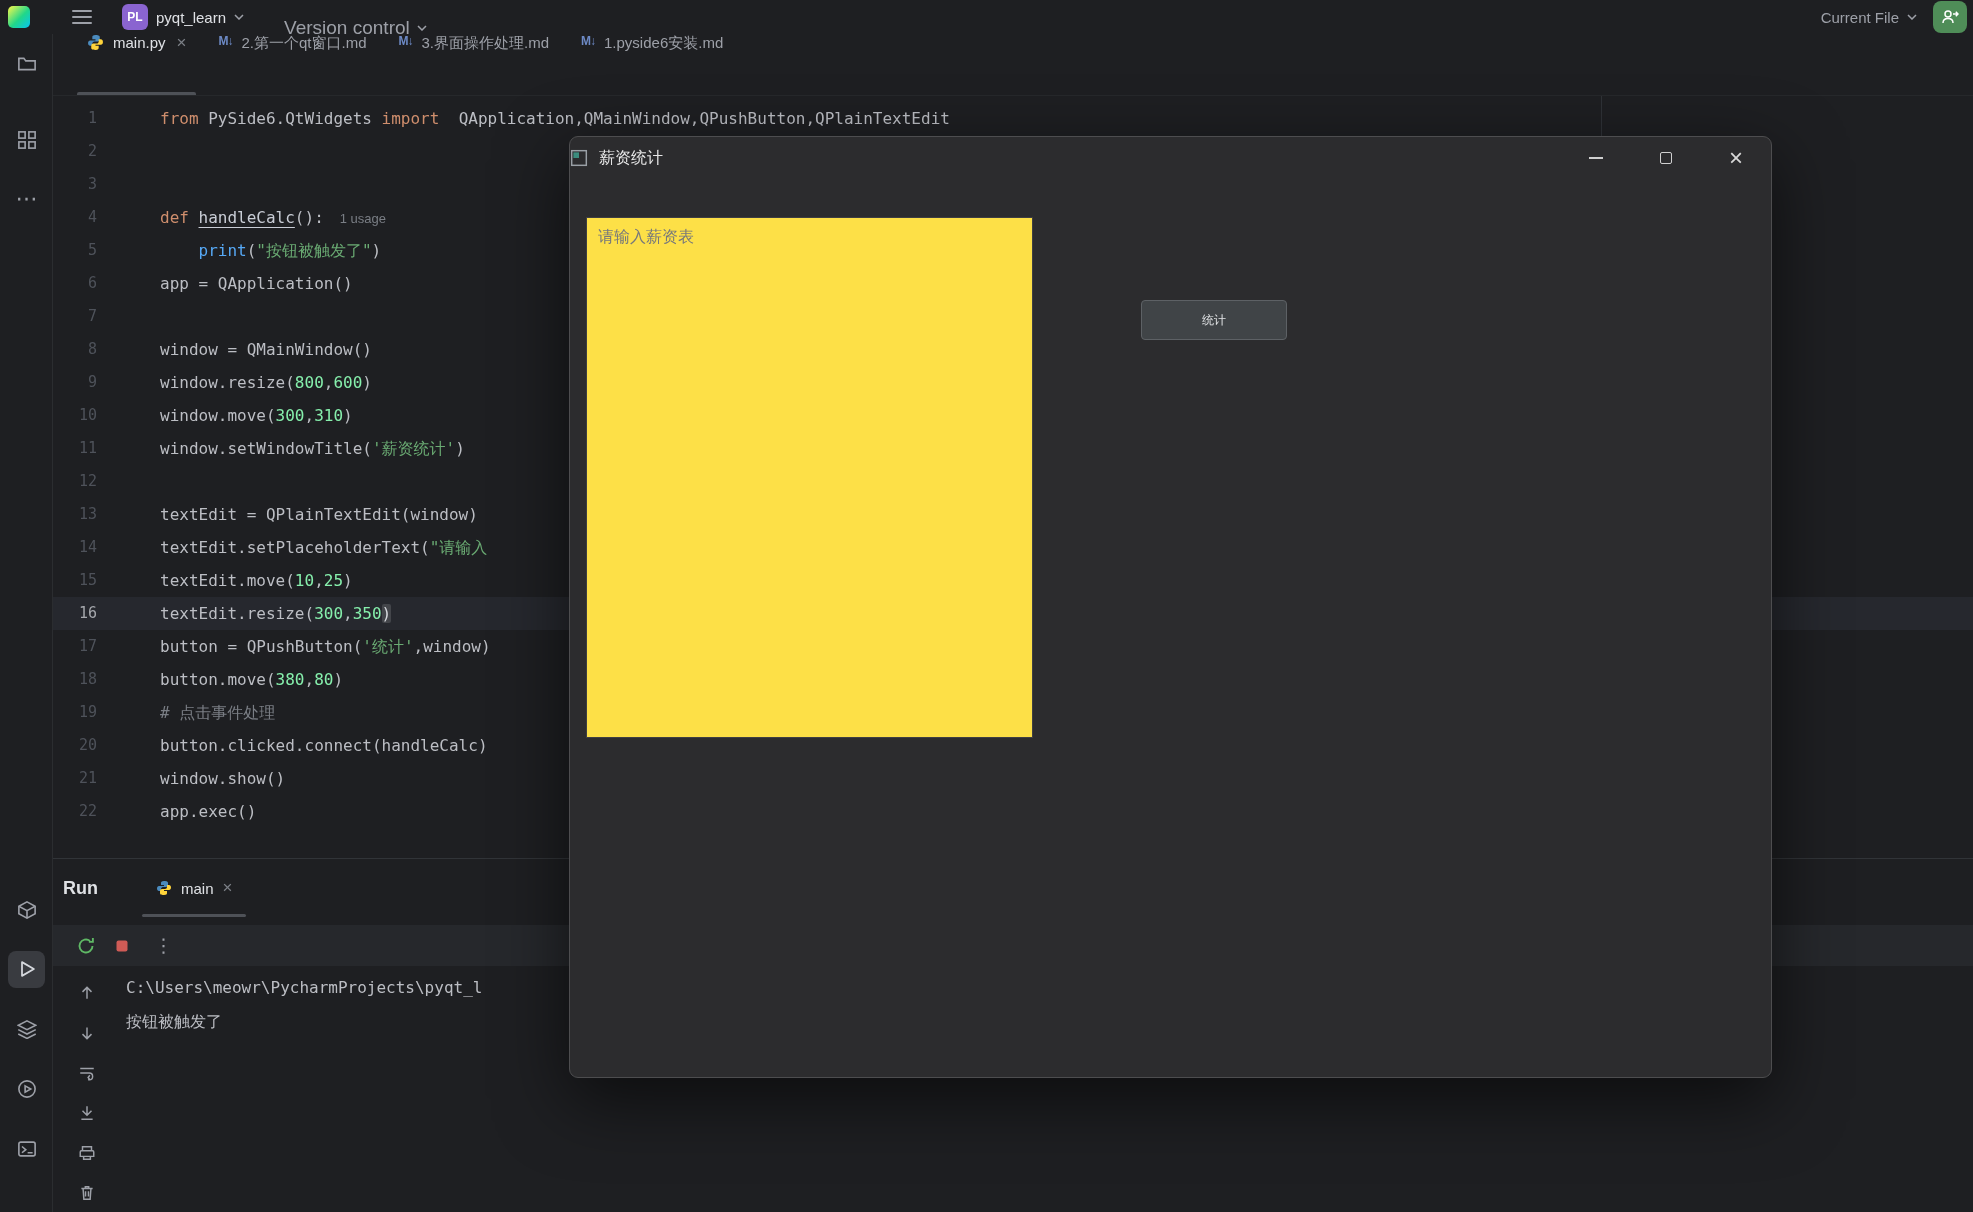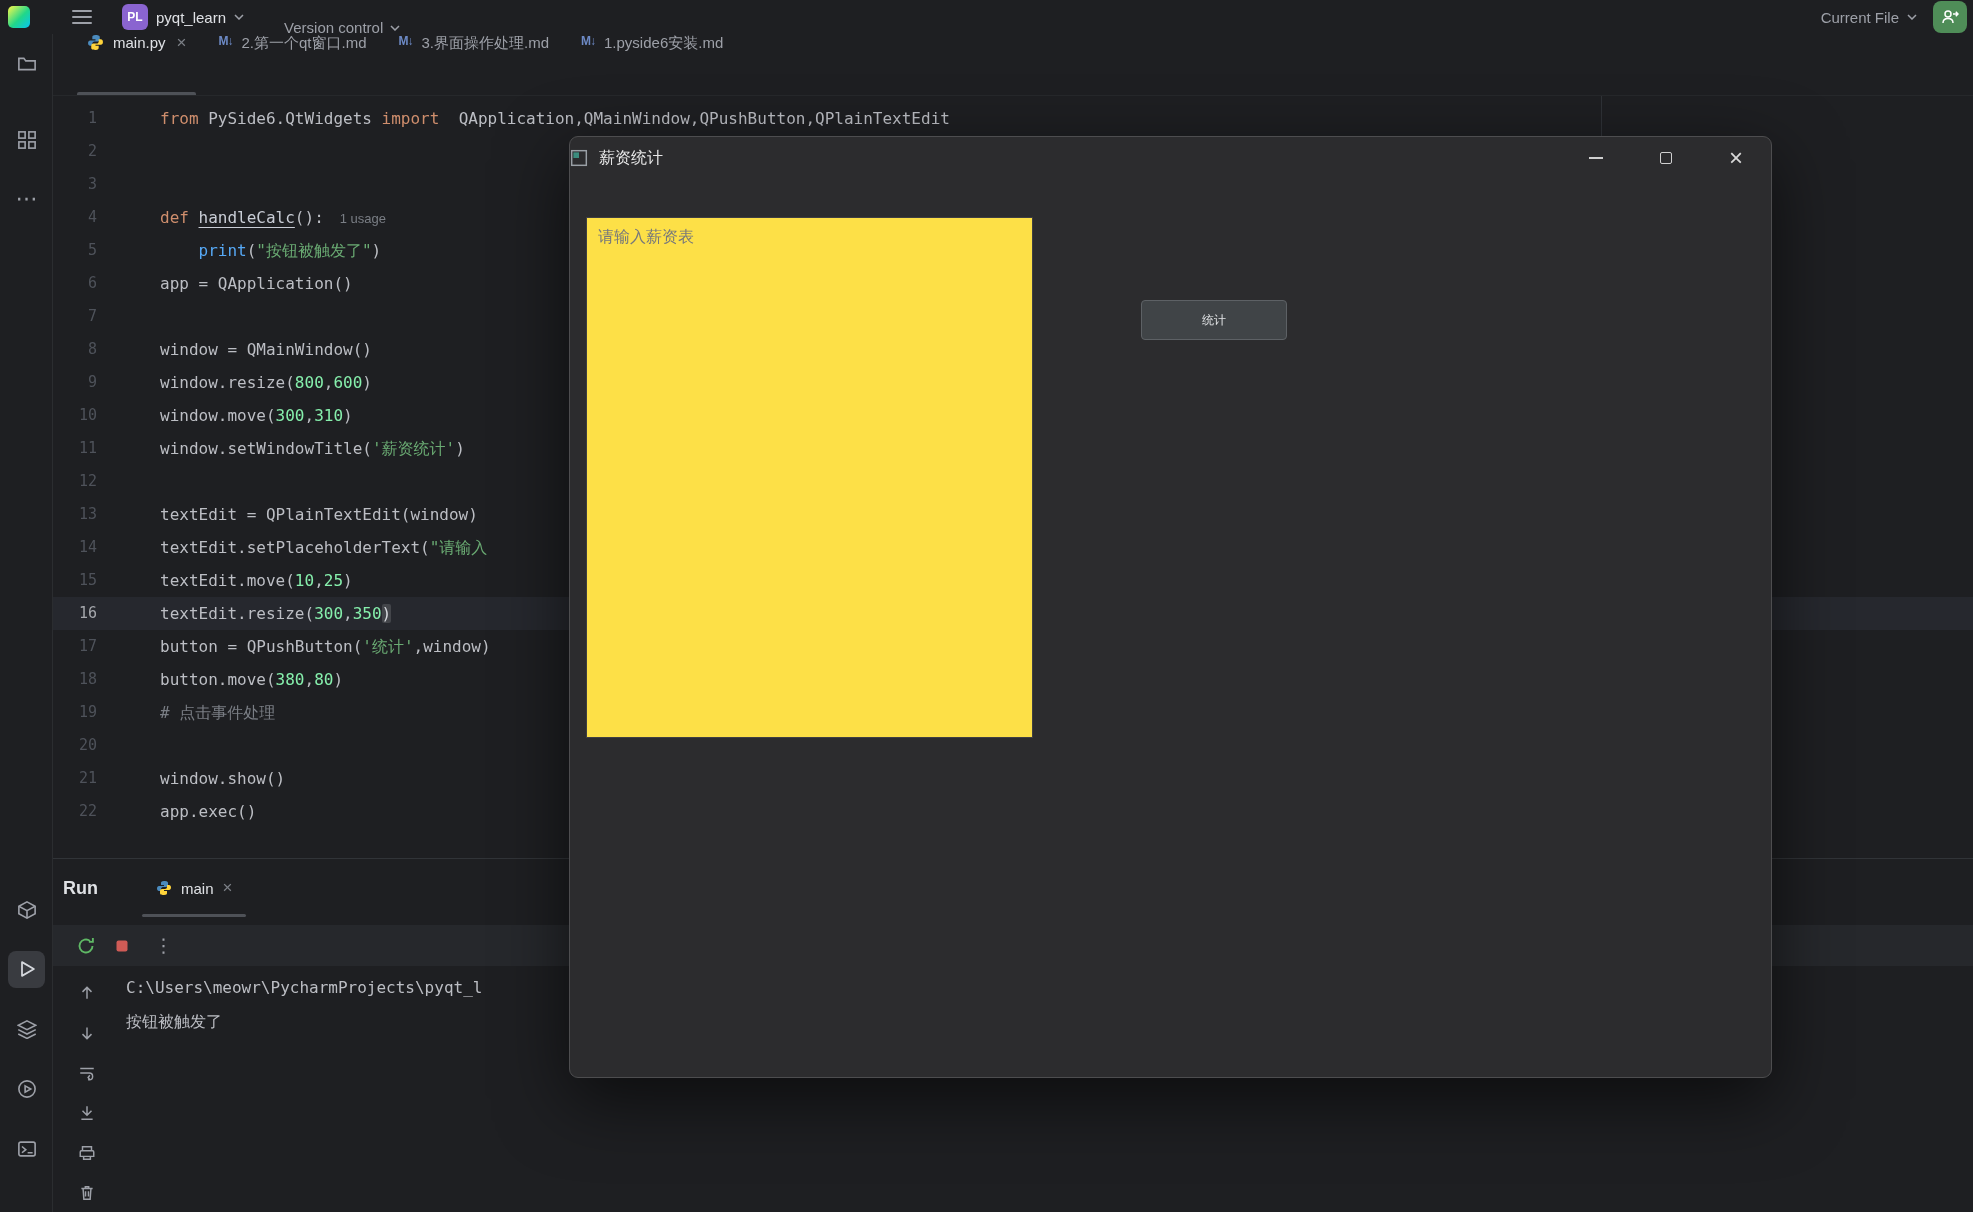--- a/index.html
+++ b/index.html
@@ -17,21 +17,21 @@
   .titlebar { position:absolute; left:0; top:0; width:1973px; height:34px;
     display:flex; align-items:center; padding:0 6px 0 8px; gap:14px; }
   .pycharm-logo { width:22px; height:22px; border-radius:5px;
     background:linear-gradient(135deg,#fcf84a 0%,#21d789 55%,#07c3f2 100%); }
   .hamburger { width:20px; height:14px; display:flex; flex-direction:column; justify-content:space-between; margin-left:28px; cursor:pointer; }
   .hamburger i { display:block; height:2px; background:#9da0a8; border-radius:1px; }
   .proj-group { display:flex; align-items:center; gap:8px; margin-left:16px; cursor:pointer; }
   .proj-badge { width:26px; height:26px; border-radius:6px; background:#8a64d0;
     color:#fff; font-size:12px; font-weight:bold; display:flex; align-items:center; justify-content:center; }
   .proj-name { color:#dfe1e5; font-size:15px; }
-  .menu-item { display:flex; align-items:center; gap:7px; color:#9da0a8; font-size:15px; margin-left:26px; cursor:pointer;margin-top:21px; }
+  .menu-item { display:flex; align-items:center; gap:7px; color:#9da0a8; font-size:19px; margin-left:26px; cursor:pointer;margin-top:21px; }
   .tb-right { margin-left:auto; display:flex; align-items:center; gap:16px; }
   .current-file { display:flex; align-items:center; gap:8px; color:#9da0a8; font-size:15px; cursor:pointer; }
   .cwm-btn { width:34px; height:32px; border-radius:8px; background:#4f8d58;
     display:flex; align-items:center; justify-content:center; cursor:pointer; }
 
   
   .tabbar { position:absolute; left:53px; top:34px; width:1920px; height:62px;
     display:flex; align-items:stretch; padding-left:18px; border-bottom:1px solid #26282b; }
   .tab { position:relative; display:flex; align-items:flex-start; gap:9px; padding:0 16px; cursor:pointer; font-size:15px; color:#9da0a8; }
   .tab.active { color:#dfe1e5; }
@@ -227,21 +227,21 @@
       <div class="code-line"><span class="line-num">10</span><span class="code-text"><span class="pl">window.move(</span><span class="num">300</span><span class="pl">,</span><span class="num">310</span><span class="pl">)</span></span></div>
       <div class="code-line"><span class="line-num">11</span><span class="code-text"><span class="pl">window.setWindowTitle(</span><span class="str">'薪资统计'</span><span class="pl">)</span></span></div>
       <div class="code-line"><span class="line-num">12</span><span class="code-text"></span></div>
       <div class="code-line"><span class="line-num">13</span><span class="code-text"><span class="pl">textEdit = QPlainTextEdit(window)</span></span></div>
       <div class="code-line"><span class="line-num">14</span><span class="code-text"><span class="pl">textEdit.setPlaceholderText(</span><span class="str">"请输入</span></span></div>
       <div class="code-line"><span class="line-num">15</span><span class="code-text"><span class="pl">textEdit.move(</span><span class="num">10</span><span class="pl">,</span><span class="num">25</span><span class="pl">)</span></span></div>
       <div class="code-line current"><span class="line-num">16</span><span class="code-text"><span class="pl">textEdit.resize(</span><span class="num">300</span><span class="pl">,</span><span class="num">350</span><span class="bracket">)</span></span></div>
       <div class="code-line"><span class="line-num">17</span><span class="code-text"><span class="pl">button = QPushButton(</span><span class="str">'统计'</span><span class="pl">,window)</span></span></div>
       <div class="code-line"><span class="line-num">18</span><span class="code-text"><span class="pl">button.move(</span><span class="num">380</span><span class="pl">,</span><span class="num">80</span><span class="pl">)</span></span></div>
       <div class="code-line"><span class="line-num">19</span><span class="code-text"><span class="cmt"># 点击事件处理</span></span></div>
-      <div class="code-line"><span class="line-num">20</span></div>
+      <div class="code-line"><span class="line-num">20</span><span class="code-text"><span class="pl">button.clicked.connect(handleCalc)</span></span></div>
       <div class="code-line"><span class="line-num">21</span><span class="code-text"><span class="pl">window.show()</span></span></div>
       <div class="code-line"><span class="line-num">22</span><span class="code-text"><span class="pl">app.exec()</span></span></div>
     </div>
 </div>
 
 <div class="runpanel">
   <div class="run-header">
     <span class="run-title">Run</span>
     <div class="run-tab">
       <svg width="16" height="16" viewBox="0 0 16 16">

